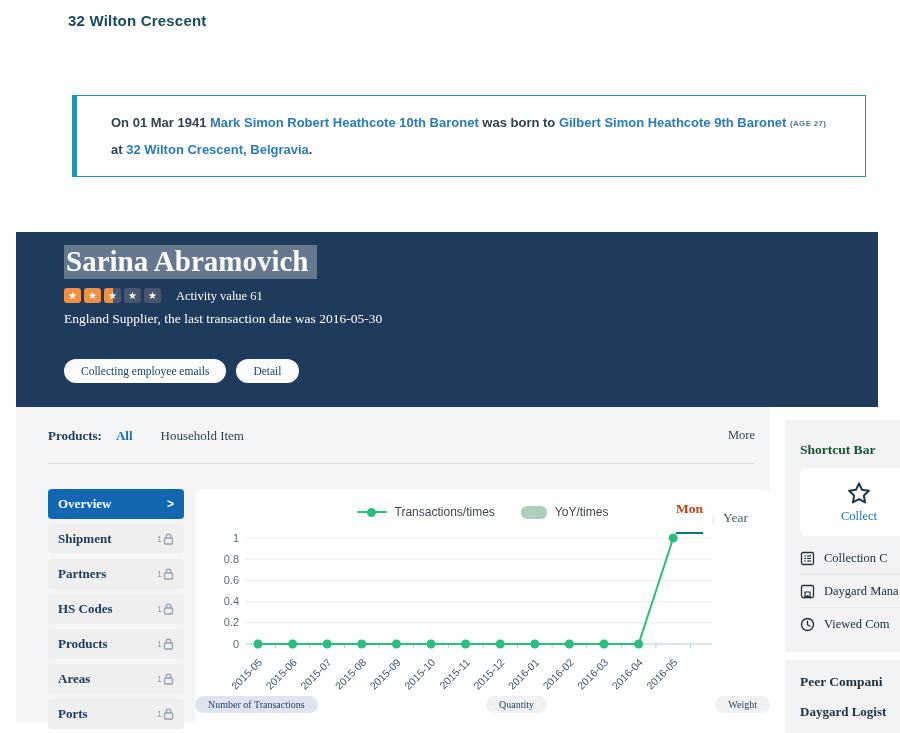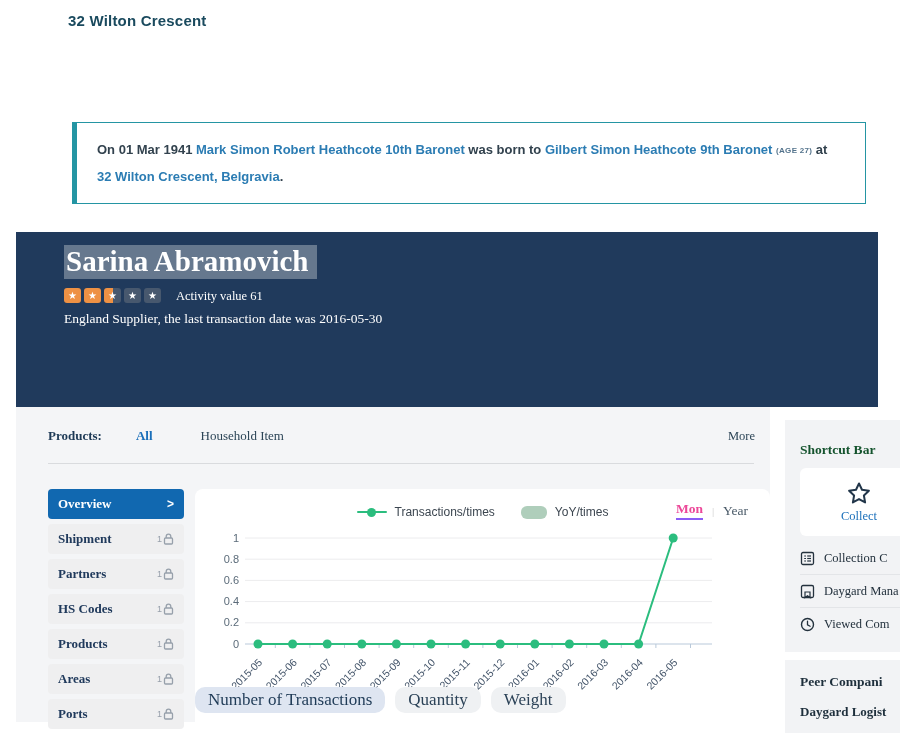--- a/index.html
+++ b/index.html
@@ -4,21 +4,21 @@
 <style>
   * { margin:0; padding:0; box-sizing:border-box; }
   html,body { width:900px; height:733px; background:#ffffff; overflow:hidden; position:relative;
     font-family:"Liberation Sans", sans-serif; }
 
   
   .page-title { position:absolute; left:40px; top:12px; font-size:15px; font-weight:700;
     color:#1a4a5e; letter-spacing:.2px;margin-left:28px; }
   .event-card { position:absolute; left:72px; top:95px; width:794px; height:82px;
     background:#fff; border:1px solid #2495A3; border-left:5px solid #2495A3;
-    padding:14px 20px; font-size:13px; font-weight:600; color:#32424e; line-height:26px;margin-top:27px; }
+    padding:14px 34px; font-size:13px; font-weight:600; color:#32424e; line-height:26px; }
   .event-card .lnk { color:#2b7cb3; cursor:pointer; }
   .age-note { font-size:8px; color:#53738c; font-weight:700; letter-spacing:.3px; vertical-align:1px; }
 
   
   .hero { position:absolute; left:16px; top:232px; width:862px; height:175px;
     background:#203A5C; color:#fff; font-family:"Liberation Serif", serif; }
   .hero-name { position:absolute; left:48px; top:12px; font-size:29px; font-weight:700; line-height:34px; }
   .hero-name .hl { background:#66788E; padding:0 8px 2px 2px; }
   .stars { position:absolute; left:48px; top:56px; display:flex; gap:3px; }
   .star-badge { width:17px; height:15px; border-radius:3px; display:flex; align-items:center;
@@ -29,21 +29,21 @@
   .activity { position:absolute; left:160px; top:57px; font-size:12.5px; }
   .hero-line1 { position:absolute; left:48px; top:79px; font-size:13.5px; }
   .hero-line2 { position:absolute; left:48px; top:102px; font-size:13.5px; }
   .hero-buttons { position:absolute; left:48px; top:127px; display:flex; gap:10px; }
   .hero-btn { background:#fbfcfd; color:#1d3b5a; border:none; border-radius:14px;
     padding:6px 17px; font-size:11.5px; font-family:"Liberation Serif", serif; cursor:pointer; }
 
   
   .main-panel { position:absolute; left:16px; top:407px; width:754px; height:315px; background:#F4F5F7; }
   .products-bar { position:absolute; left:48px; top:428px; width:707px; display:flex;
-    align-items:center; font-family:"Liberation Serif", serif; font-size:13px; color:#2b4456;gap:20px; }
+    align-items:flex-start; font-family:"Liberation Serif", serif; font-size:13px; color:#2b4456; }
   .products-label { font-weight:700; color:#1e3a56; }
   .tab-all { font-weight:700; color:#1a6fba; margin-left:14px; cursor:pointer; }
   .tab-household { margin-left:28px; cursor:pointer; }
   .more-link { margin-left:auto; font-size:12.5px; cursor:pointer; }
   .products-divider { position:absolute; left:48px; top:463px; width:706px; height:1px; background:#d9dbde; }
 
   
   .menu { position:absolute; left:48px; top:489px; width:136px; font-family:"Liberation Serif", serif; }
   .menu-item { height:30px; margin-bottom:5px; border-radius:4px; background:#EFEFF0;
     display:flex; align-items:center; padding:0 10px; font-weight:700; font-size:13px;
@@ -58,26 +58,26 @@
     background:#fff; border-radius:8px; }
   .legend-row { position:absolute; top:16px; left:0; width:100%; display:flex; justify-content:center;
     gap:26px; font-size:12px; color:#3c4650; align-items:center; }
   .legend-entry { display:flex; align-items:center; gap:8px; }
   .legend-line { position:relative; width:30px; height:2px; background:#2BBD7E; border-radius:1px; }
   .legend-line::after { content:""; position:absolute; left:10px; top:-3.5px; width:9px; height:9px;
     border-radius:50%; background:#2BBD7E; }
   .legend-swatch { width:26px; height:13px; background:#AFCEBB; border-radius:6px; }
   .range-tabs { position:absolute; top:12px; right:22px; font-family:"Liberation Serif", serif;
     font-size:13.5px; display:flex; align-items:center; }
-  .range-mon { color:#ec4899; font-weight:700; border-bottom:2px solid #8b5cf6; padding-bottom:1px; cursor:pointer; }
+  .range-mon { color:#c2410c; font-weight:700; border-bottom:2px solid #0f766e; padding-bottom:15px; cursor:pointer; }
   .range-sep { color:#ccc; margin:0 9px; font-size:11px; }
   .range-year { color:#4a5a68; cursor:pointer; }
   #chart-svg { position:absolute; top:34px; left:0; }
-  .metric-pills { position:absolute; bottom:20px; left:0; width:100%; display:flex; justify-content:flex-start;
-    gap:10px; font-family:"Liberation Serif", serif; font-size:17px; }
+  .metric-pills { position:absolute; bottom:20px; left:0; width:100%; display:flex; justify-content:space-between;
+    gap:10px; font-family:"Liberation Serif", serif; font-size:10px; }
   .pill { padding:3px 13px; border-radius:10px; background:#EFF1F3; color:#2b4257; cursor:pointer; }
   .pill.active { background:#DEE5F1; color:#1e3a56; }
 
   
   .shortcut-panel { position:absolute; left:785px; top:420px; width:150px; height:232px;
     background:#F2F3F5; font-family:"Liberation Serif", serif; }
   .sp-title { position:absolute; left:15px; top:22px; font-weight:700; font-size:13.5px; color:#14532d; }
   .collect-card { position:absolute; left:15px; top:48px; width:118px; height:68px; background:#fff;
     border-radius:6px; display:flex; flex-direction:column; align-items:center; justify-content:center;
     gap:3px; cursor:pointer; }
@@ -106,20 +106,24 @@
   <div class="hero-name"><span class="hl">Sarina Abramovich</span></div>
   <div class="stars">
     <span class="star-badge full">★</span>
     <span class="star-badge full">★</span>
     <span class="star-badge half">★</span>
     <span class="star-badge empty">★</span>
     <span class="star-badge empty">★</span>
   </div>
   <div class="activity">Activity value 61</div>
   <div class="hero-line1">England Supplier, the last transaction date was 2016-05-30</div>
+  <div class="hero-buttons">
+    <button class="hero-btn">Collecting employee emails</button>
+    <button class="hero-btn">Detail</button>
+  </div>
 </div>
 
 <div class="main-panel"></div>
 
 <div class="products-bar">
   <span class="products-label"><span>Products</span><span>:</span></span>
   <span class="tab-all">All</span>
   <span class="tab-household">Household Item</span>
   <span class="more-link">More</span>
 </div>

